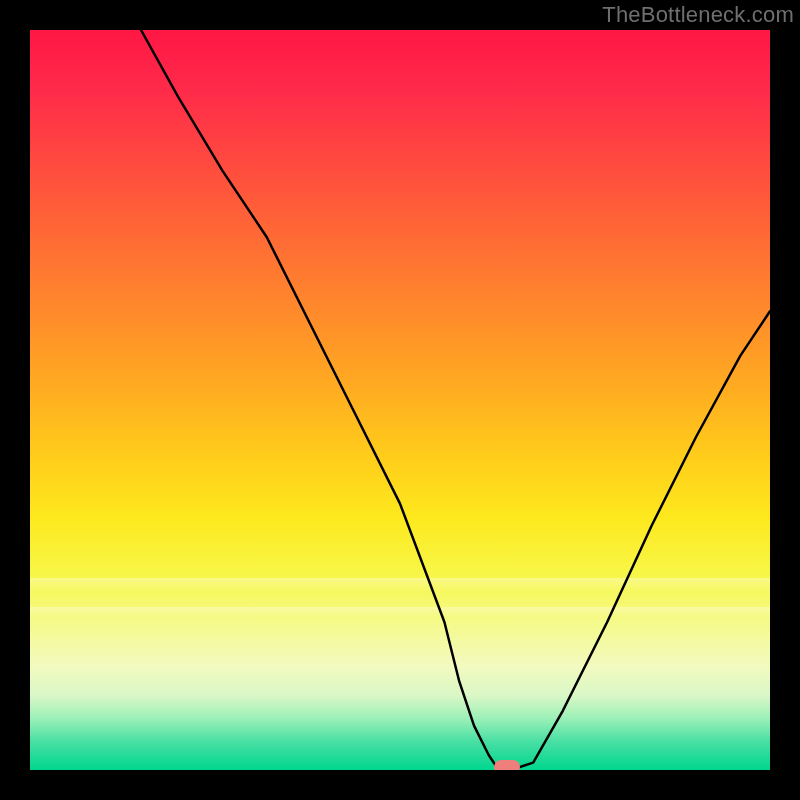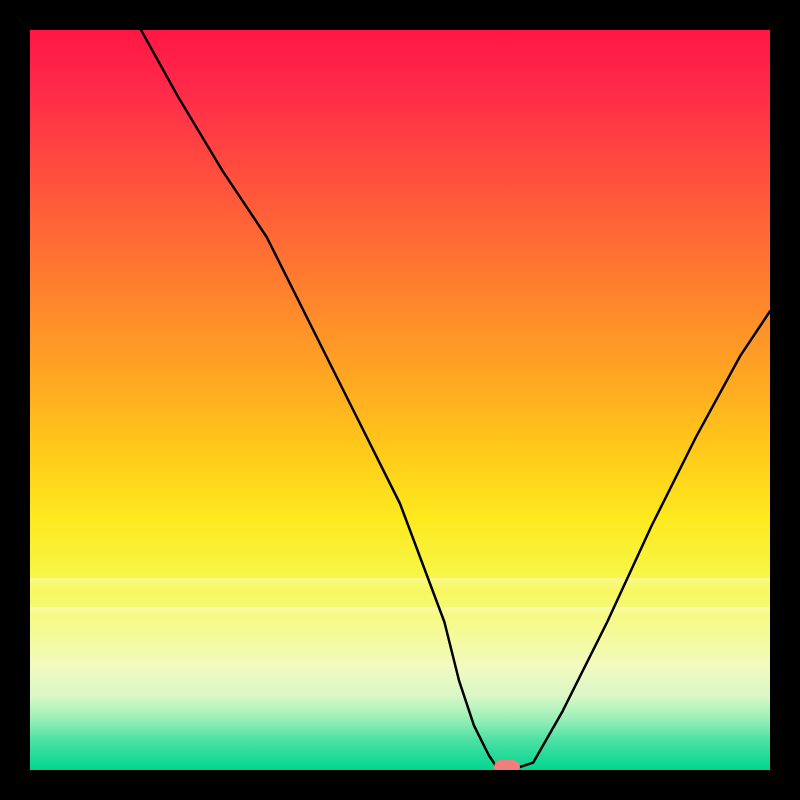--- a/index.html
+++ b/index.html
@@ -79,20 +79,21 @@
     border-radius: 7px;
     background: #ef7f7b;
     z-index: 3;
     transform: translate(-50%, -50%);
   }
 </style>
 </head>
 <body>
 
 <div class="frame">
+  <div class="watermark">TheBottleneck.com</div>
 
   <div class="plot-area">
     <div class="gradient"></div>
     <div class="band" style="top:74%;"></div>
     <div class="band" style="top:78%; height:10px;"></div>
 
     <svg class="curve" viewBox="0 0 740 740" preserveAspectRatio="none">
       <path id="curve-path" d="M111.0 0.0 L148.0 66.6 L192.4 140.6 L236.8 207.2 L281.2 296.0 L325.6 384.8 L370.0 473.6 L414.4 592.0 L429.2 651.2 L444.0 695.6 L458.8 725.2 L466.2 736.3 L473.6 740.0 L481.0 740.0 L503.2 732.6 L532.8 680.8 L577.2 592.0 L621.6 495.8 L666.0 407.0 L710.4 325.6 L740.0 281.2" fill="none" stroke="#000" stroke-width="2.5" stroke-linejoin="round" stroke-linecap="round"></path>
     </svg>
 

